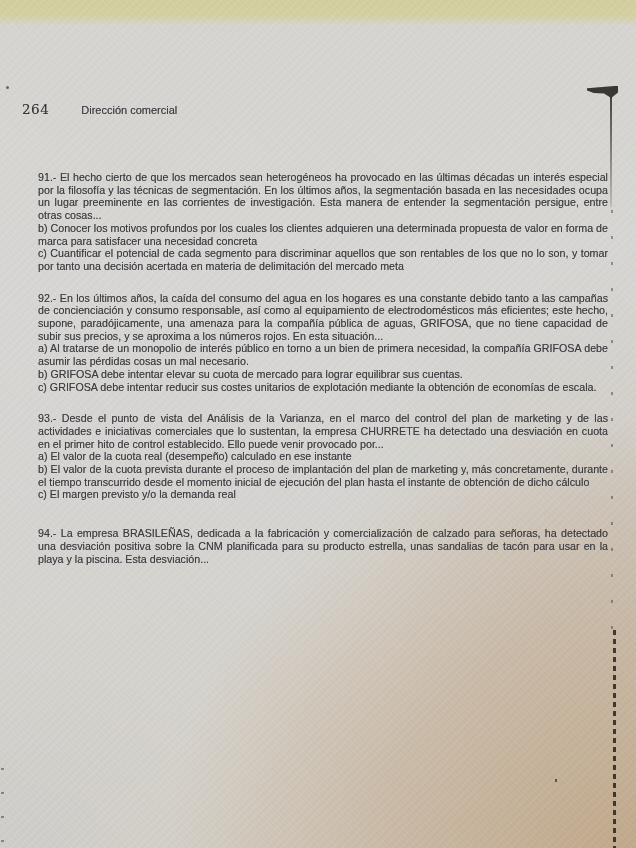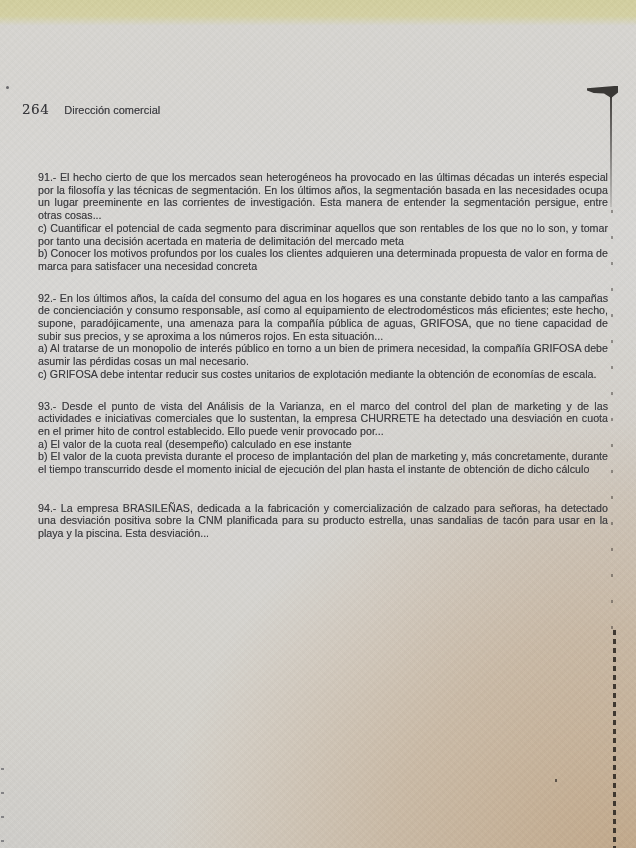--- a/index.html
+++ b/index.html
@@ -78,21 +78,21 @@
     text-shadow: 0 0 0.5px rgba(60,60,64,0.6);
   }
   .pagenum {
     font-family: "DejaVu Serif", "Liberation Serif", serif;
     font-size: 13.5px;
     color: #38383c;
     letter-spacing: 0.5px;
     text-align: right;
   }
   .running-title {
-    margin-left: 15px;
+    margin-left: 32px;
     font-size: 11px;
     color: #3f3f44;
   }
 
   .text-block {
     position: absolute; left: 38px; top: 155px;
     width: 570px;
     font-size: 10.7px;
     line-height: 12.7px;
     text-align: justify;
@@ -119,34 +119,36 @@
 
   <header class="page-header">
     <span class="pagenum">264</span>
     <span class="running-title">Dirección comercial</span>
   </header>
 
   <main class="text-block">
 
     <article class="question">
       <p class="stem">91.- El hecho cierto de que los mercados sean heterogéneos ha provocado en las últimas décadas un interés especial por la filosofía y las técnicas de segmentación. En los últimos años, la segmentación basada en las necesidades ocupa un lugar preeminente en las corrientes de investigación. Esta manera de entender la segmentación persigue, entre otras cosas...</p>
+      <p class="option">b) Conocer los motivos profundos por los cuales los clientes adquieren una determinada propuesta de valor en forma de marca para satisfacer una necesidad concreta</p>
       <p class="option">c) Cuantificar el potencial de cada segmento para discriminar aquellos que son rentables de los que no lo son, y tomar por tanto una decisión acertada en materia de delimitación del mercado meta</p>
-      <p class="option">b) Conocer los motivos profundos por los cuales los clientes adquieren una determinada propuesta de valor en forma de marca para satisfacer una necesidad concreta</p>
     </article>
 
     <article class="question">
       <p class="stem">92.- En los últimos años, la caída del consumo del agua en los hogares es una constante debido tanto a las campañas de concienciación y consumo responsable, así como al equipamiento de electrodomésticos más eficientes; este hecho, supone, paradójicamente, una amenaza para la compañía pública de aguas, GRIFOSA, que no tiene capacidad de subir sus precios, y se aproxima a los números rojos. En esta situación...</p>
       <p class="option">a) Al tratarse de un monopolio de interés público en torno a un bien de primera necesidad, la compañía GRIFOSA debe asumir las pérdidas cosas un mal necesario.</p>
+      <p class="option">b) GRIFOSA debe intentar elevar su cuota de mercado para lograr equilibrar sus cuentas.</p>
       <p class="option">c) GRIFOSA debe intentar reducir sus costes unitarios de explotación mediante la obtención de economías de escala.</p>
     </article>
 
     <article class="question">
       <p class="stem">93.- Desde el punto de vista del Análisis de la Varianza, en el marco del control del plan de marketing y de las actividades e iniciativas comerciales que lo sustentan, la empresa CHURRETE ha detectado una desviación en cuota en el primer hito de control establecido. Ello puede venir provocado por...</p>
       <p class="option">a) El valor de la cuota real (desempeño) calculado en ese instante</p>
       <p class="option">b) El valor de la cuota prevista durante el proceso de implantación del plan de marketing y, más concretamente, durante el tiempo transcurrido desde el momento inicial de ejecución del plan hasta el instante de obtención de dicho cálculo</p>
+      <p class="option">c) El margen previsto y/o la demanda real</p>
     </article>
 
     <article class="question q94">
       <p class="stem">94.- La empresa BRASILEÑAS, dedicada a la fabricación y comercialización de calzado para señoras, ha detectado una desviación positiva sobre la CNM planificada para su producto estrella, unas sandalias de tacón para usar en la playa y la piscina. Esta desviación...</p>
     </article>
 
   </main>
 </div>
 
 </body></html>

